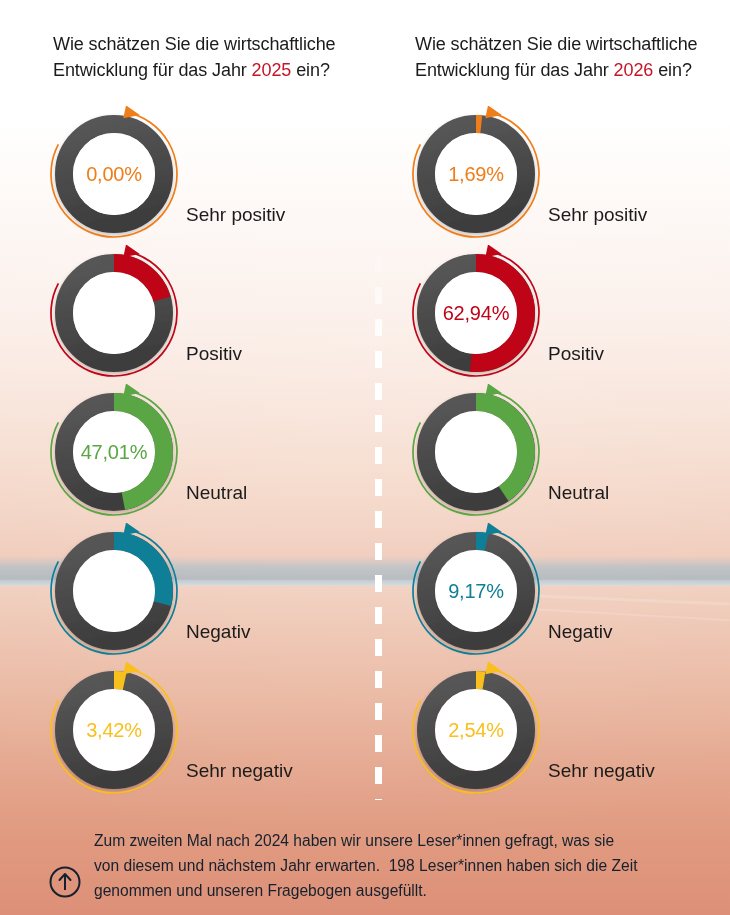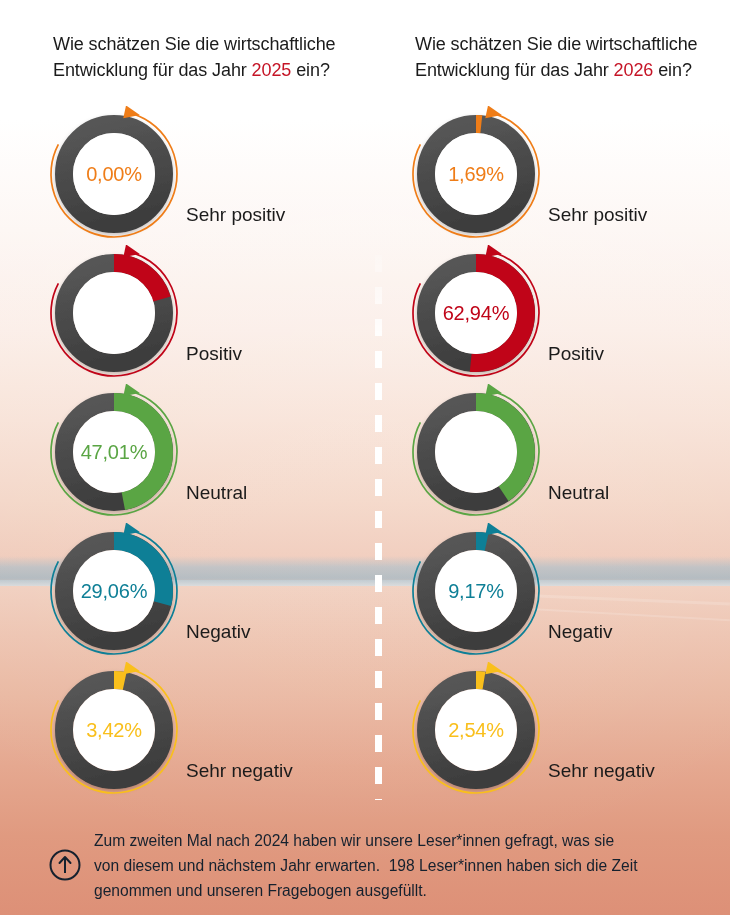--- a/index.html
+++ b/index.html
@@ -127,21 +127,21 @@
     margin-top: 44px;
   }
 
   
   #footer {
     position: absolute;
     left: 48px;
     top: 828px;
     width: 660px;
     display: flex;
-    align-items: center;
+    align-items: flex-end;
   }
   #footer-icon { flex: 0 0 auto; margin-top: 2px; }
   #footer-text {
     margin-left: 12px;
     font-size: 15.6px;
     line-height: 25px;
     color: #15212e;
     font-weight: 400;
   }
   #footer-text .line { display: block; white-space: pre; }
@@ -251,21 +251,20 @@
          <stop offset="100%" stop-color="#3e3e3e"></stop>
        </linearGradient>
             </defs>
             <circle cx="68" cy="68" r="50" fill="none" stroke="url(#tg-left-3)" stroke-width="18" filter="url(#sh-left-3)"></circle>
             <path d="M 68.00 18.00 A 50 50 0 0 1 116.38 80.62" fill="none" stroke="#0e7f96" stroke-width="18"></path>
             <circle cx="68" cy="68" r="41" fill="#ffffff"></circle>
             <path d="M 81.10 6.38 A 63 63 0 1 1 12.37 38.42" fill="none" stroke="#0e7f96" stroke-width="1.7" stroke-linecap="butt"></path>
             <polygon points="93.81,9.08 80.03,-0.60 77.28,12.31" fill="#0e7f96"></polygon>
           </svg>
         </div>
-        <div class="gauge-value" style="color: rgb(14, 127, 150);">29,06%</div>
         <div class="gauge-label">Negativ</div>
       </div>
       <div class="gauge-row" style="left: 46px; top: 662px; width: 300px; height: 136px;">
         <div class="gauge">
           <svg width="136" height="136" viewBox="0 0 136 136">
             <defs>
               <filter id="sh-left-4" x="-40%" y="-40%" width="180%" height="180%">
          <feDropShadow dx="0" dy="2" stdDeviation="2.2" flood-color="#000000" flood-opacity="0.22"></feDropShadow>
        </filter>
        <linearGradient id="tg-left-4" x1="0" y1="0" x2="0.25" y2="1">

